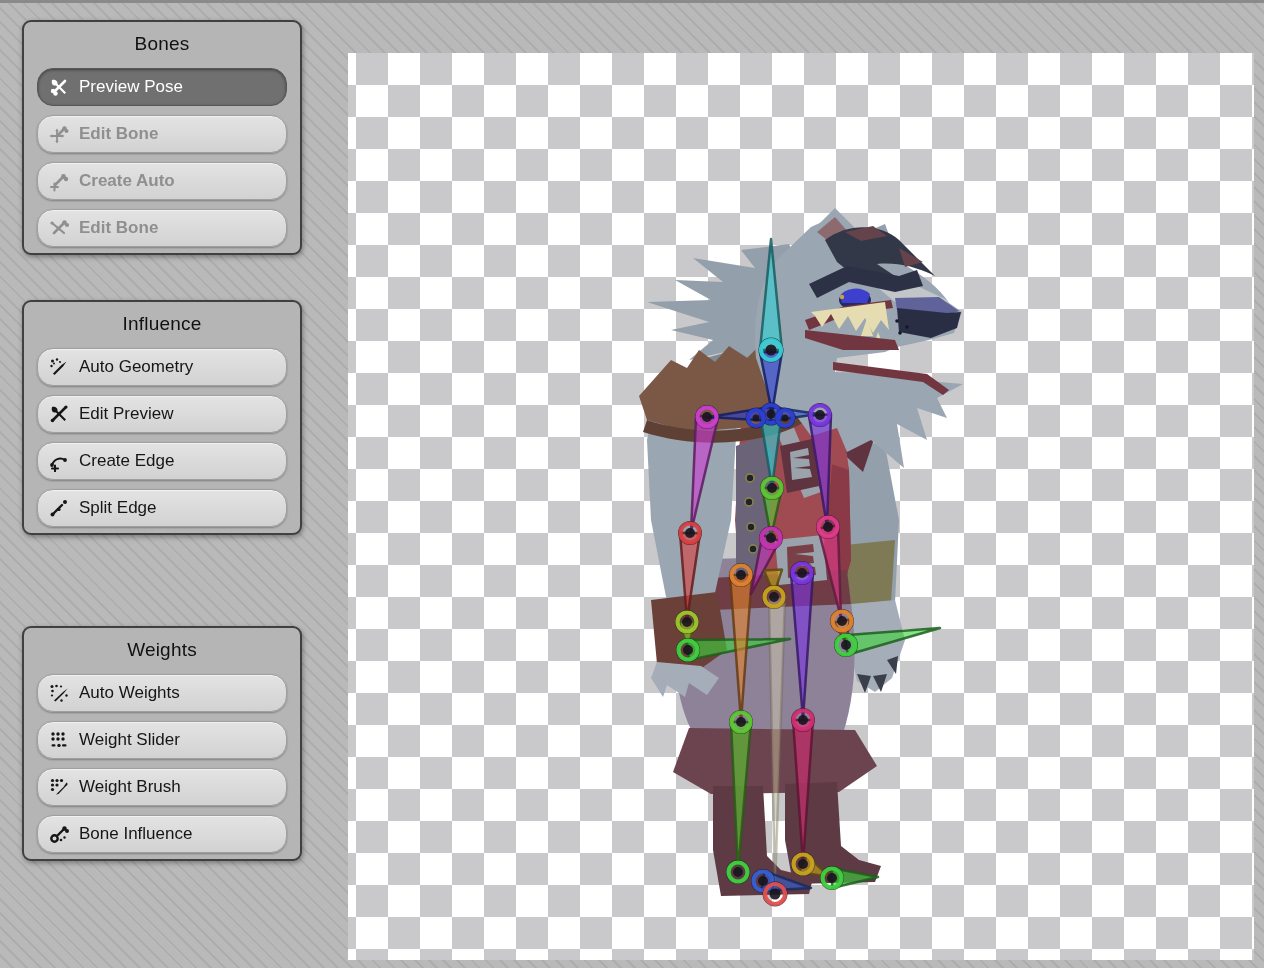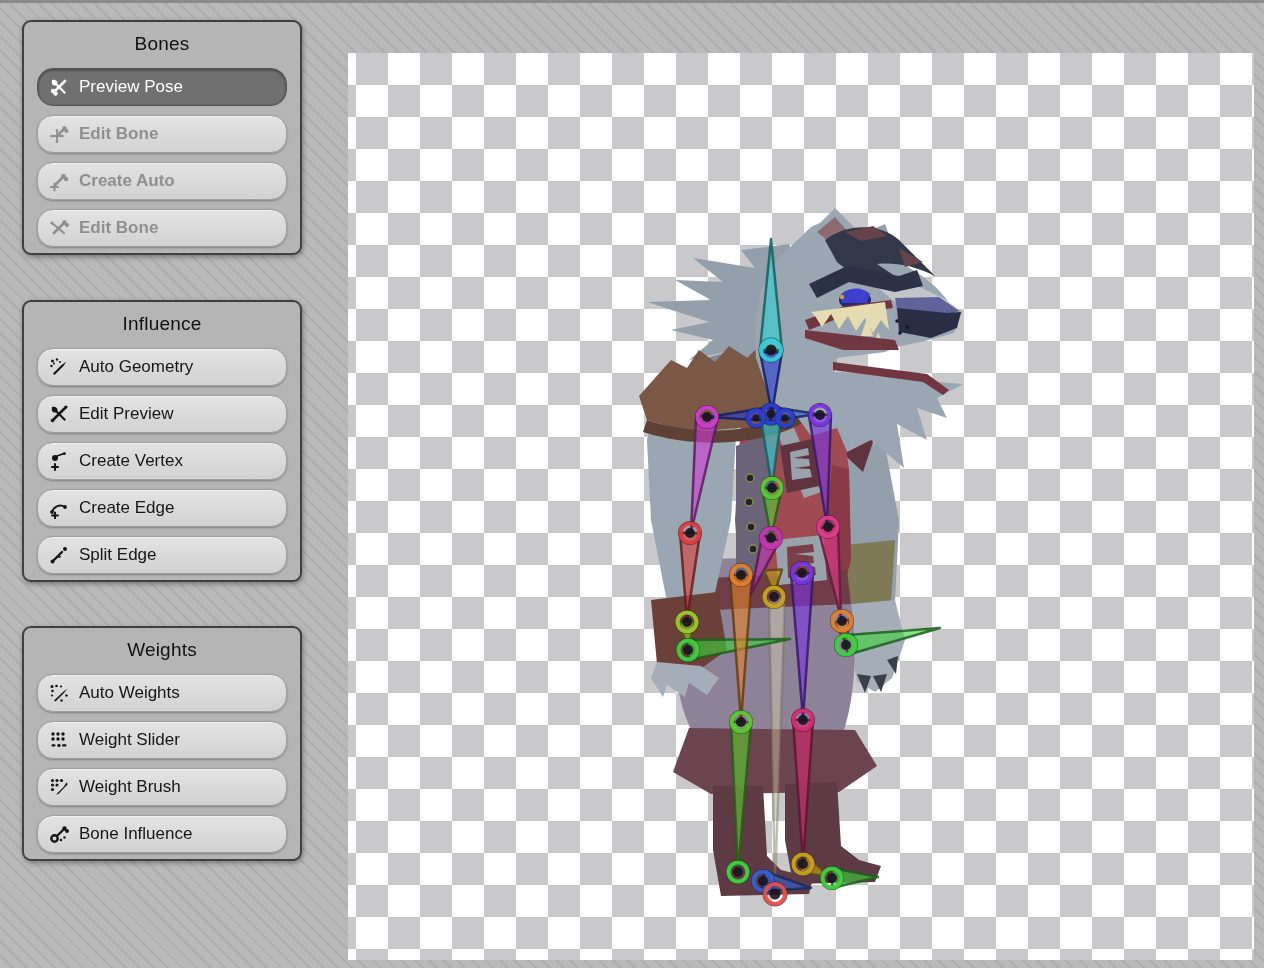--- a/index.html
+++ b/index.html
@@ -347,31 +347,20 @@
           <path d="M17.5 4.5 5 17" stroke-width="2.6" fill="none"></path>
           <circle cx="4.5" cy="17.5" r="1.8" stroke="none"></circle>
           <circle cx="18" cy="4" r="1.6" stroke="none"></circle>
         </g>
       </svg>
     <span>Edit Preview</span>
   </div>
   <div class="btn">
     <svg class="ic" viewBox="0 0 22 22">
         <g fill="currentColor" stroke="currentColor" stroke-linecap="round">
-          <circle cx="7" cy="8" r="3" stroke="none"></circle>
-          <path d="M9 6 16 3.5" stroke-width="1.8" fill="none"></path>
-          <circle cx="16.5" cy="3.5" r="1.5" stroke="none"></circle>
-          <path d="M4 17h6M7 14v6" stroke-width="2" fill="none"></path>
-        </g>
-      </svg>
-    <span>Create Vertex</span>
-  </div>
-  <div class="btn">
-    <svg class="ic" viewBox="0 0 22 22">
-        <g fill="currentColor" stroke="currentColor" stroke-linecap="round">
           <path d="M4 15c2-6 8-8 13-5" stroke-width="2" fill="none"></path>
           <circle cx="4" cy="15" r="1.9" stroke="none"></circle>
           <circle cx="17" cy="10" r="1.9" stroke="none"></circle>
           <path d="M4 18.5h6M7 15.5v6" stroke-width="2" fill="none"></path>
         </g>
       </svg>
     <span>Create Edge</span>
   </div>
   <div class="btn">
     <svg class="ic" viewBox="0 0 22 22">

